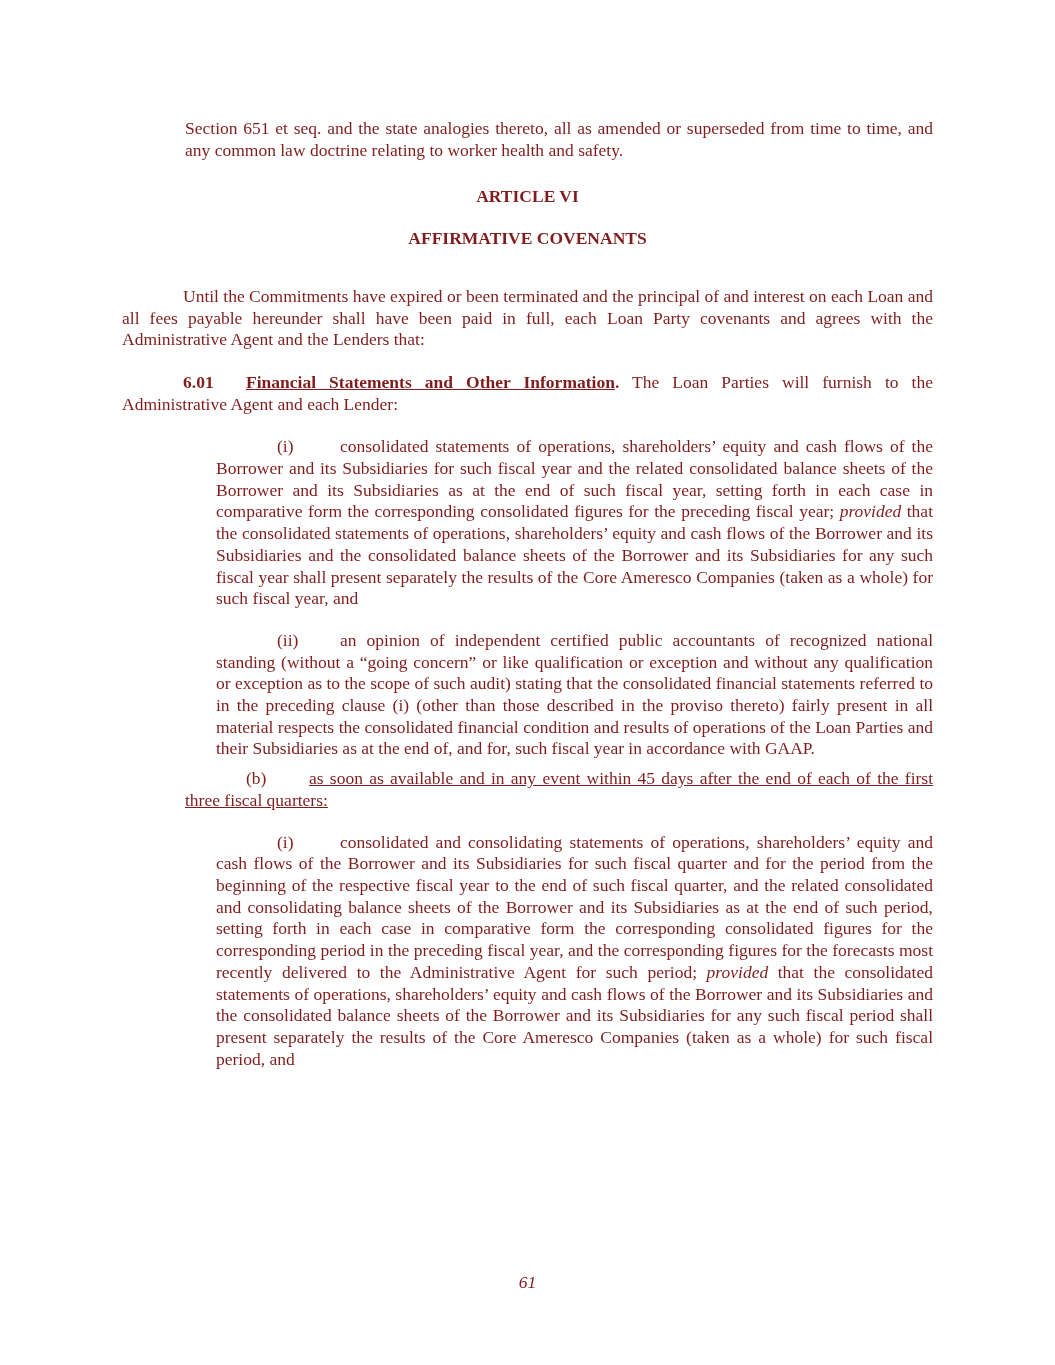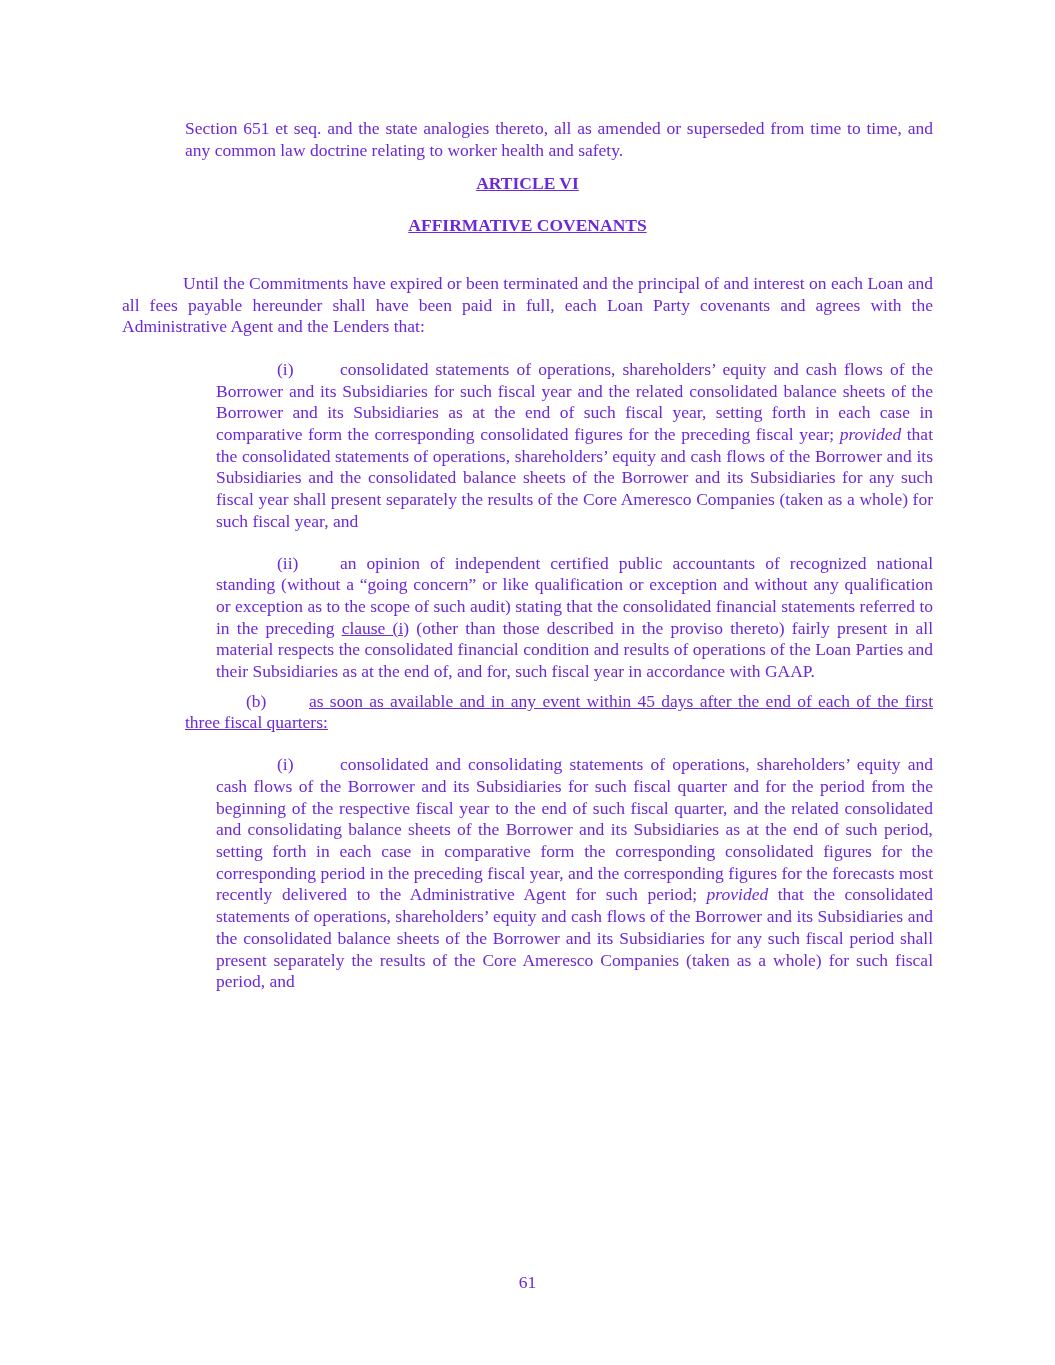--- a/index.html
+++ b/index.html
@@ -5,66 +5,68 @@
   html, body { margin: 0; padding: 0; }
   body { background: #ffffff; }
   .page {
     position: relative;
     width: 1055px;
     height: 1365px;
     background: #ffffff;
     font-family: "Liberation Serif", "DejaVu Serif", serif;
     font-size: 17.5px;
     line-height: 21.7px;
-    color: #6d28d9;
+    color: #7f1d1d;
     overflow: hidden;
   }
   .content {
     position: absolute;
     left: 122px;
     top: 118px;
     width: 811px;
   }
   .para { text-align: justify; }
   .first-indent { text-indent: 61px; }
   .level1 { margin-left: 63px; }
   .level2 { margin-left: 94px; }
   .plabel { display: inline-block; width: 63px; text-indent: 0; }
   .heading { text-align: center; font-weight: bold; }
   .bold { font-weight: bold; }
   .italic { font-style: italic; }
-  .underline { text-decoration: underline; }
+  .underline { }
   .bold-underline { font-weight: bold; text-decoration: underline; }
   .mt20 { margin-top: 20px; }
   .mt21 { margin-top: 21px; }
   .mt23 { margin-top: 8px; text-decoration: underline; }
-  .mt24 { margin-top: 12px; text-decoration: underline; }
+  .mt24 { margin-top: 25px; }
   .mt28 { margin-top: 36px; }
   .page-number {
     position: absolute;
     top: 1272px;
     left: 0;
     width: 100%;
     text-align: center;
+    font-style: italic;
   }
 </style>
 </head>
 <body>
 
 <div class="page">
   <div class="content">
 
     <div class="para level1">Section 651 et seq. and the state analogies thereto, all as amended or superseded from time to time, and any common law doctrine relating to worker health and safety.</div>
 
     <div class="heading mt24">ARTICLE VI</div>
 
     <div class="heading mt20"><span class="underline">AFFIRMATIVE COVENANTS</span></div>
 
     <div class="para first-indent mt28">Until the Commitments have expired or been terminated and the principal of and interest on each Loan and all fees payable hereunder shall have been paid in full, each Loan Party covenants and agrees with the Administrative Agent and the Lenders that:</div>
 
+    <div class="para first-indent mt21"><span class="plabel bold">6.01</span><span><span class="bold-underline">Financial Statements and Other Information</span><span class="bold">.</span><span>  The Loan Parties will furnish to the Administrative Agent and each Lender:</span></span></div>
 
 
     <div class="para level2 first-indent mt21"><span class="plabel">(i)</span><span><span>consolidated statements of operations, shareholders’ equity and cash flows of the Borrower and its Subsidiaries for such fiscal year and the related consolidated balance sheets of the Borrower and its Subsidiaries as at the end of such fiscal year, setting forth in each case in comparative form the corresponding consolidated figures for the preceding fiscal year; </span><span class="italic">provided</span><span> that the consolidated statements of operations, shareholders’ equity and cash flows of the Borrower and its Subsidiaries and the consolidated balance sheets of the Borrower and its Subsidiaries for any such fiscal year shall present separately the results of the Core Ameresco Companies (taken as a whole) for such fiscal year, and</span></span></div>
 
     <div class="para level2 first-indent mt20"><span class="plabel">(ii)</span><span><span>an opinion of independent certified public accountants of recognized national standing (without a “going concern” or like qualification or exception and without any qualification or exception as to the scope of such audit) stating that the consolidated financial statements referred to in the preceding </span><span class="underline">clause (i)</span><span> (other than those described in the proviso thereto) fairly present in all material respects the consolidated financial condition and results of operations of the Loan Parties and their Subsidiaries as at the end of, and for, such fiscal year in accordance with GAAP.</span></span></div>
 
     <div class="para level1 first-indent mt23"><span class="plabel">(b)</span><span><span>as soon as available and in any event within 45 days after the end of each of the first three fiscal quarters:</span></span></div>
 
     <div class="para level2 first-indent mt20"><span class="plabel">(i)</span><span><span>consolidated and consolidating statements of operations, shareholders’ equity and cash flows of the Borrower and its Subsidiaries for such fiscal quarter and for the period from the beginning of the respective fiscal year to the end of such fiscal quarter, and the related consolidated and consolidating balance sheets of the Borrower and its Subsidiaries as at the end of such period, setting forth in each case in comparative form the corresponding consolidated figures for the corresponding period in the preceding fiscal year, and the corresponding figures for the forecasts most recently delivered to the Administrative Agent for such period; </span><span class="italic">provided</span><span> that the consolidated statements of operations, shareholders’ equity and cash flows of the Borrower and its Subsidiaries and the consolidated balance sheets of the Borrower and its Subsidiaries for any such fiscal period shall present separately the results of the Core Ameresco Companies (taken as a whole) for such fiscal period, and</span></span></div>
 

